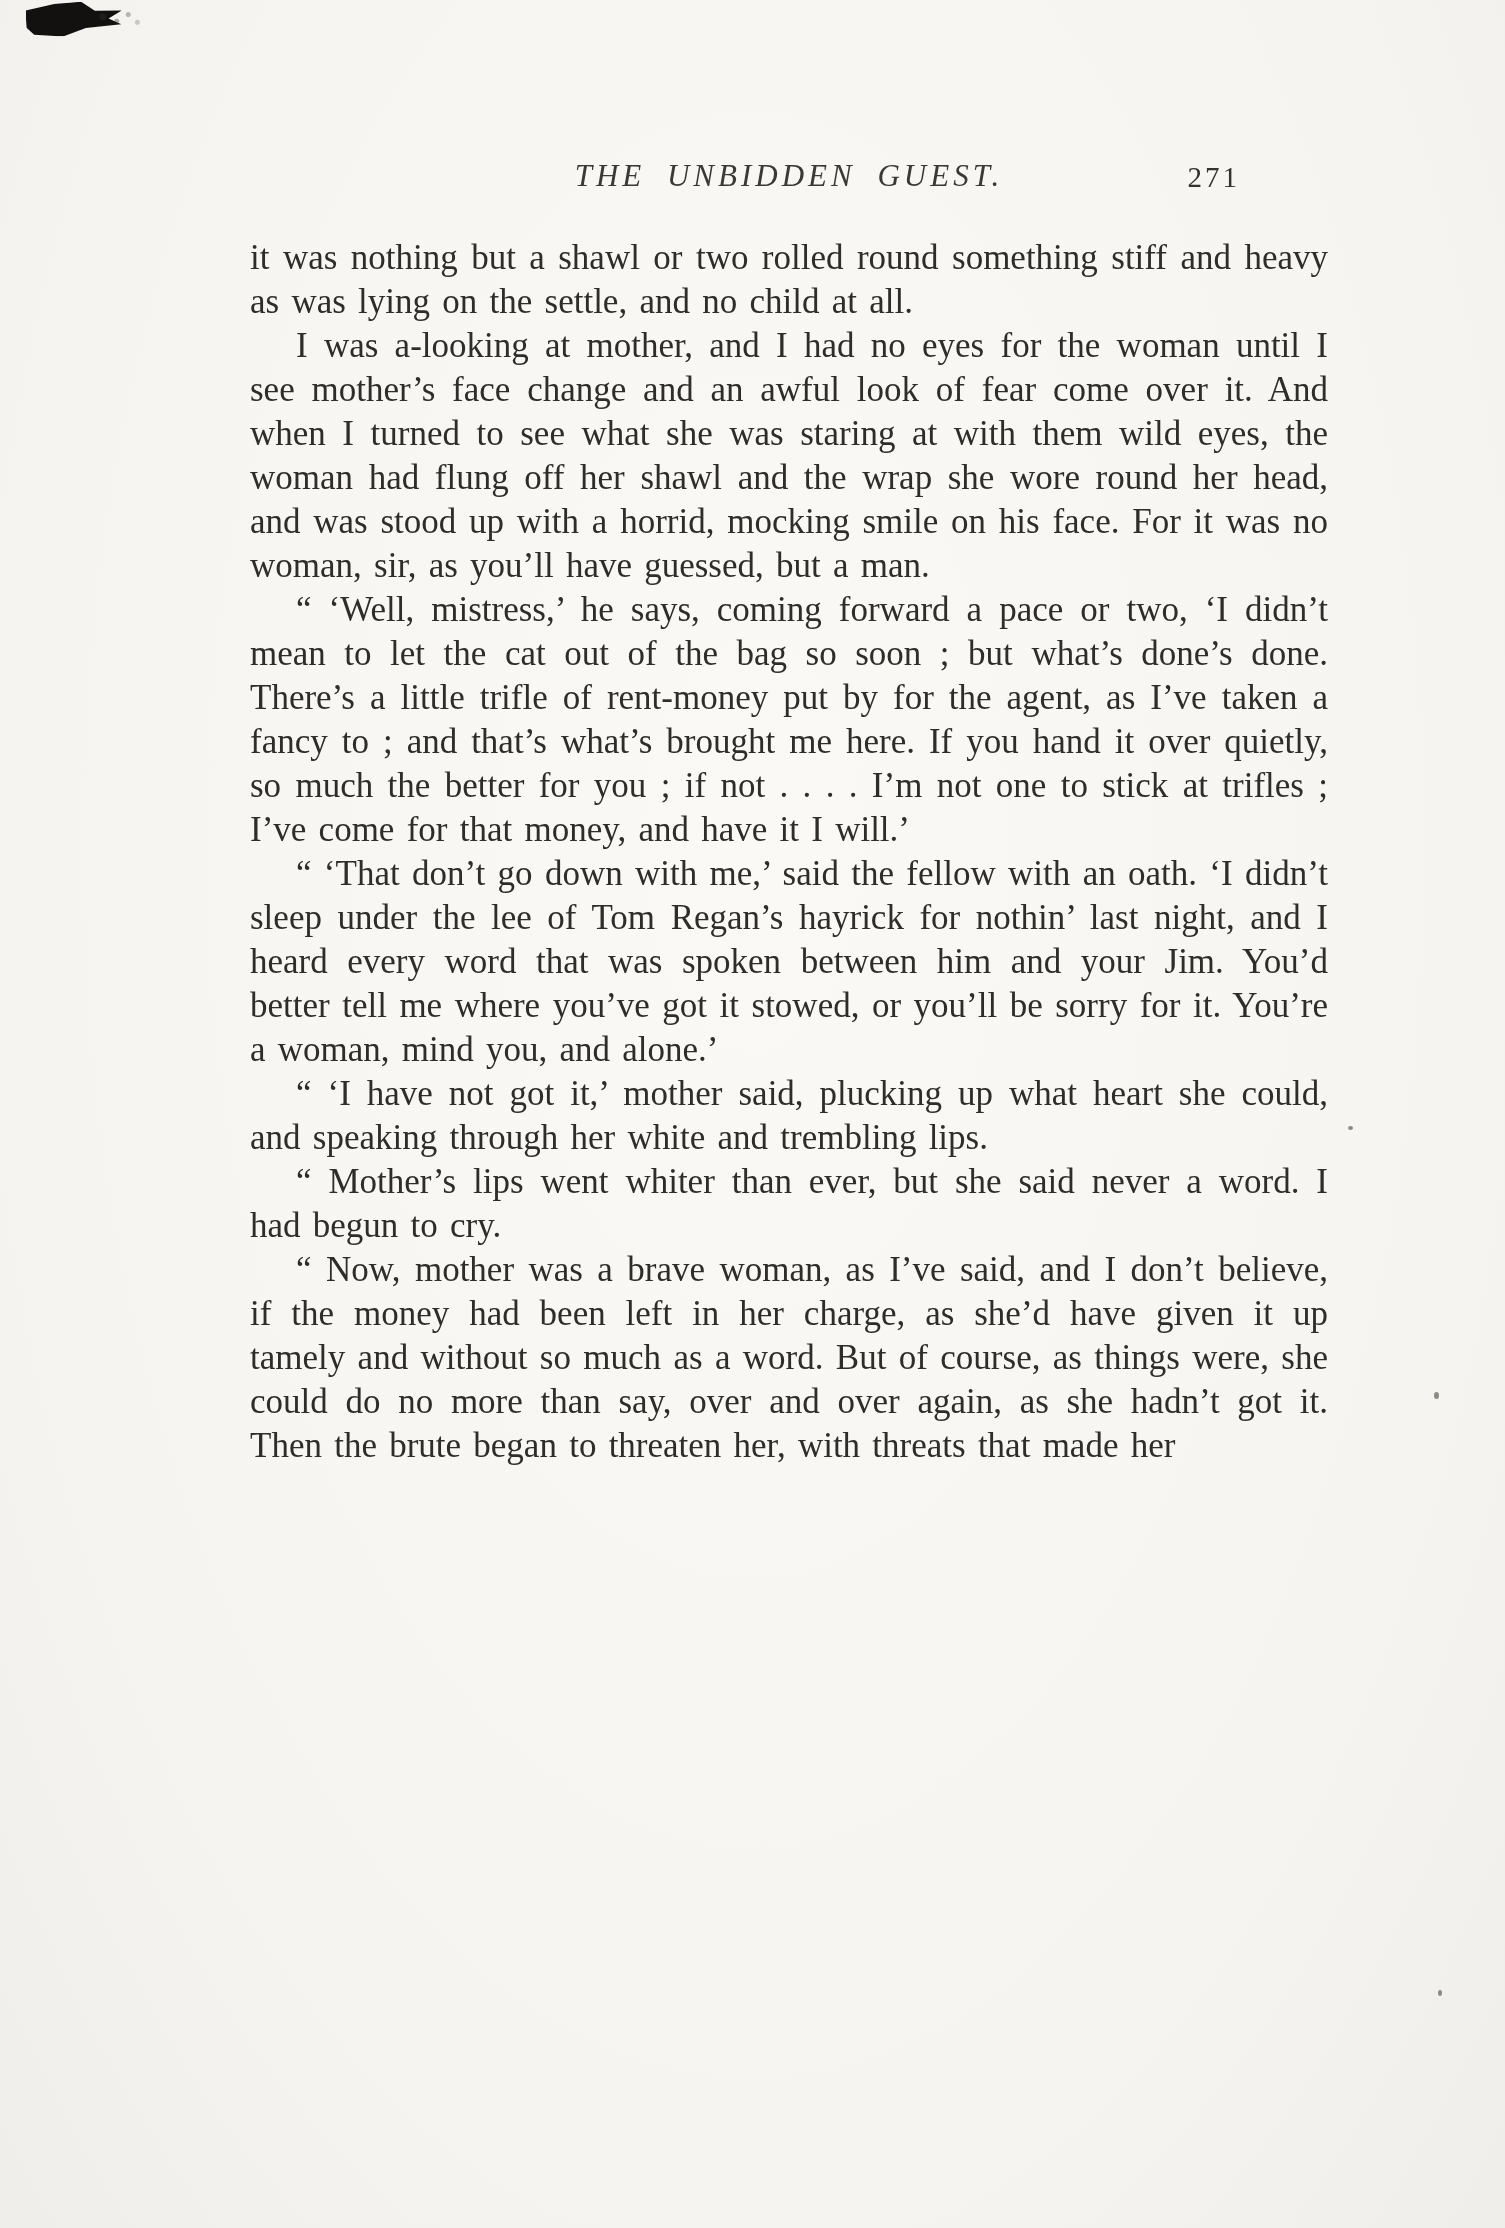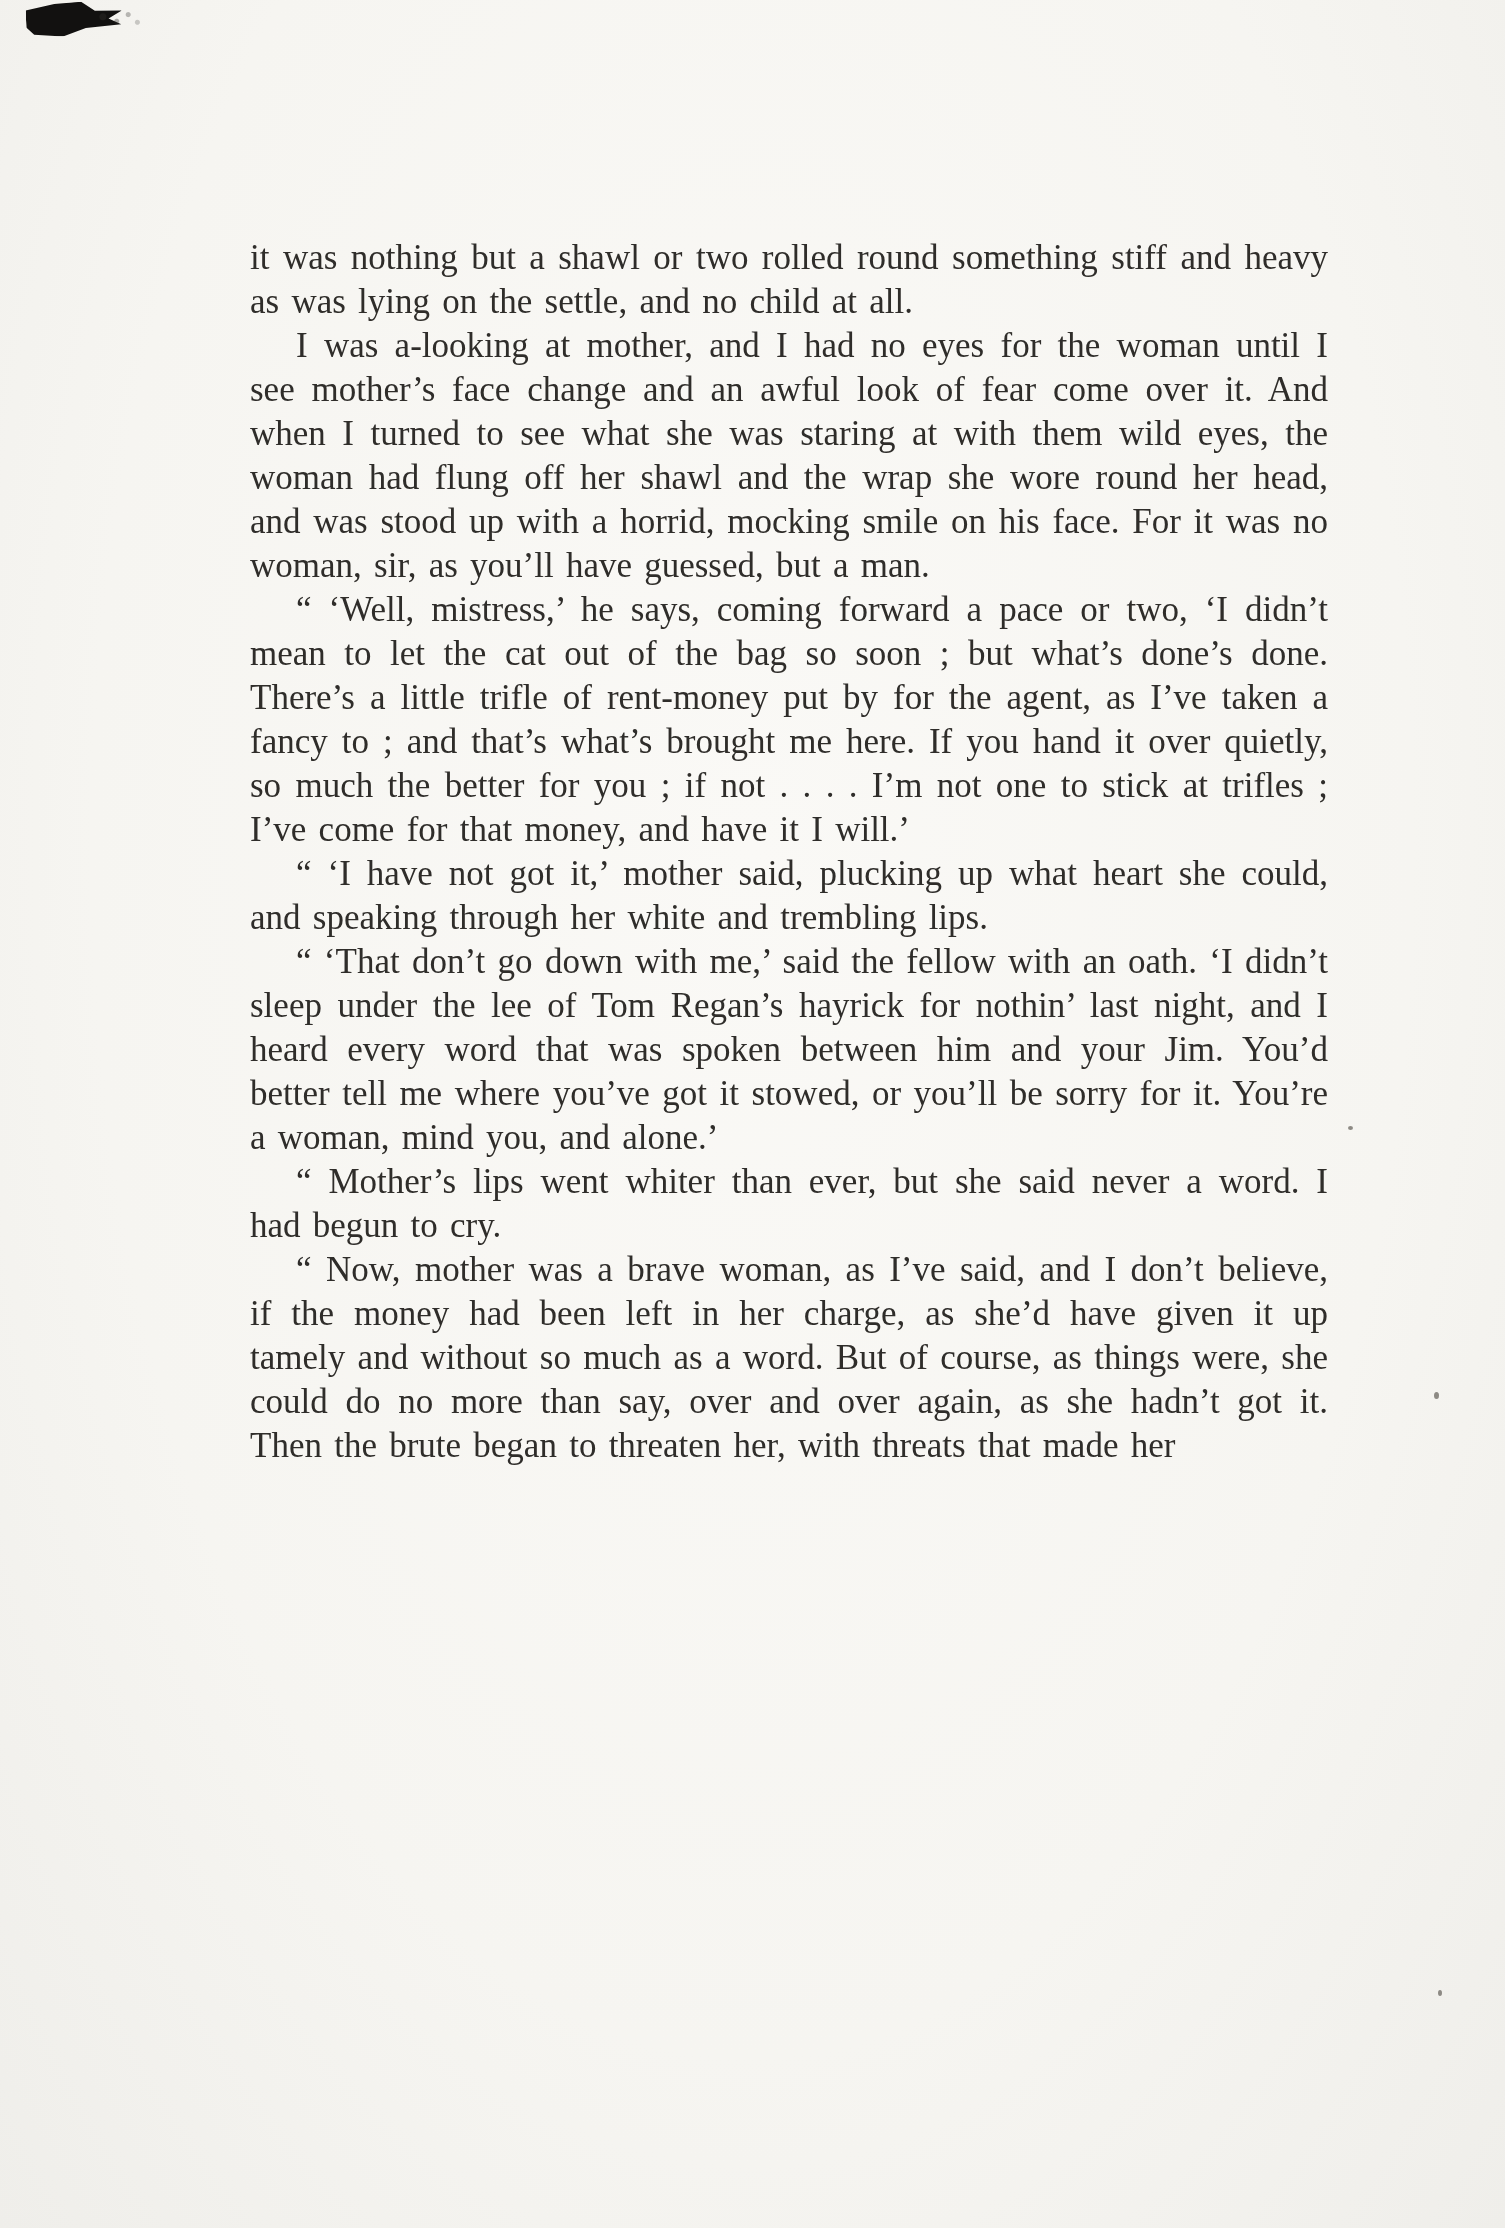--- a/index.html
+++ b/index.html
@@ -95,27 +95,31 @@
   .speck.s3 { left: 1348px; top: 1126px; width: 5px; height: 4px; }
 </style>
 </head>
 <body>
 
 <div class="page">
 
   <div class="smudge"></div>
   <div class="smudge-tail"></div>
 
+  <div class="running-header">
+    <span class="running-title">THE UNBIDDEN GUEST.</span>
+    <span class="page-number">271</span>
+  </div>
 
   <div class="text-block">
     <p class="noindent">it was nothing but a shawl or two rolled round something stiff and heavy as was lying on the settle, and no child at all.</p>
     <p>I was a-looking at mother, and I had no eyes for the woman until I see mother’s face change and an awful look of fear come over it.  And when I turned to see what she was staring at with them wild eyes, the woman had flung off her shawl and the wrap she wore round her head, and was stood up with a horrid, mocking smile on his face.  For it was no woman, sir, as you’ll have guessed, but a man.</p>
     <p>“ ‘Well, mistress,’ he says, coming forward a pace or two, ‘I didn’t mean to let the cat out of the bag so soon ; but what’s done’s done.  There’s a little trifle of rent-money put by for the agent, as I’ve taken a fancy to ; and that’s what’s brought me here.  If you hand it over quietly, so much the better for you ; if not . . . . I’m not one to stick at trifles ; I’ve come for that money, and have it I will.’</p>
+    <p>“ ‘That don’t go down with me,’ said the fellow with an oath.  ‘I didn’t sleep under the lee of Tom Regan’s hayrick for nothin’ last night, and I heard every word that was spoken between him and your Jim.  You’d better tell me where you’ve got it stowed, or you’ll be sorry for it.  You’re a woman, mind you, and alone.’</p>
     <p>“ ‘I have not got it,’ mother said, plucking up what heart she could, and speaking through her white and trembling lips.</p>
-    <p>“ ‘That don’t go down with me,’ said the fellow with an oath.  ‘I didn’t sleep under the lee of Tom Regan’s hayrick for nothin’ last night, and I heard every word that was spoken between him and your Jim.  You’d better tell me where you’ve got it stowed, or you’ll be sorry for it.  You’re a woman, mind you, and alone.’</p>
     <p>“ Mother’s lips went whiter than ever, but she said never a word.  I had begun to cry.</p>
     <p>“ Now, mother was a brave woman, as I’ve said, and I don’t believe, if the money had been left in her charge, as she’d have given it up tamely and without so much as a word.  But of course, as things were, she could do no more than say, over and over again, as she hadn’t got it.  Then the brute began to threaten her, with threats that made her</p>
   </div>
 
   <div class="speck s1"></div>
   <div class="speck s2"></div>
   <div class="speck s3"></div>
 
 </div>
 

